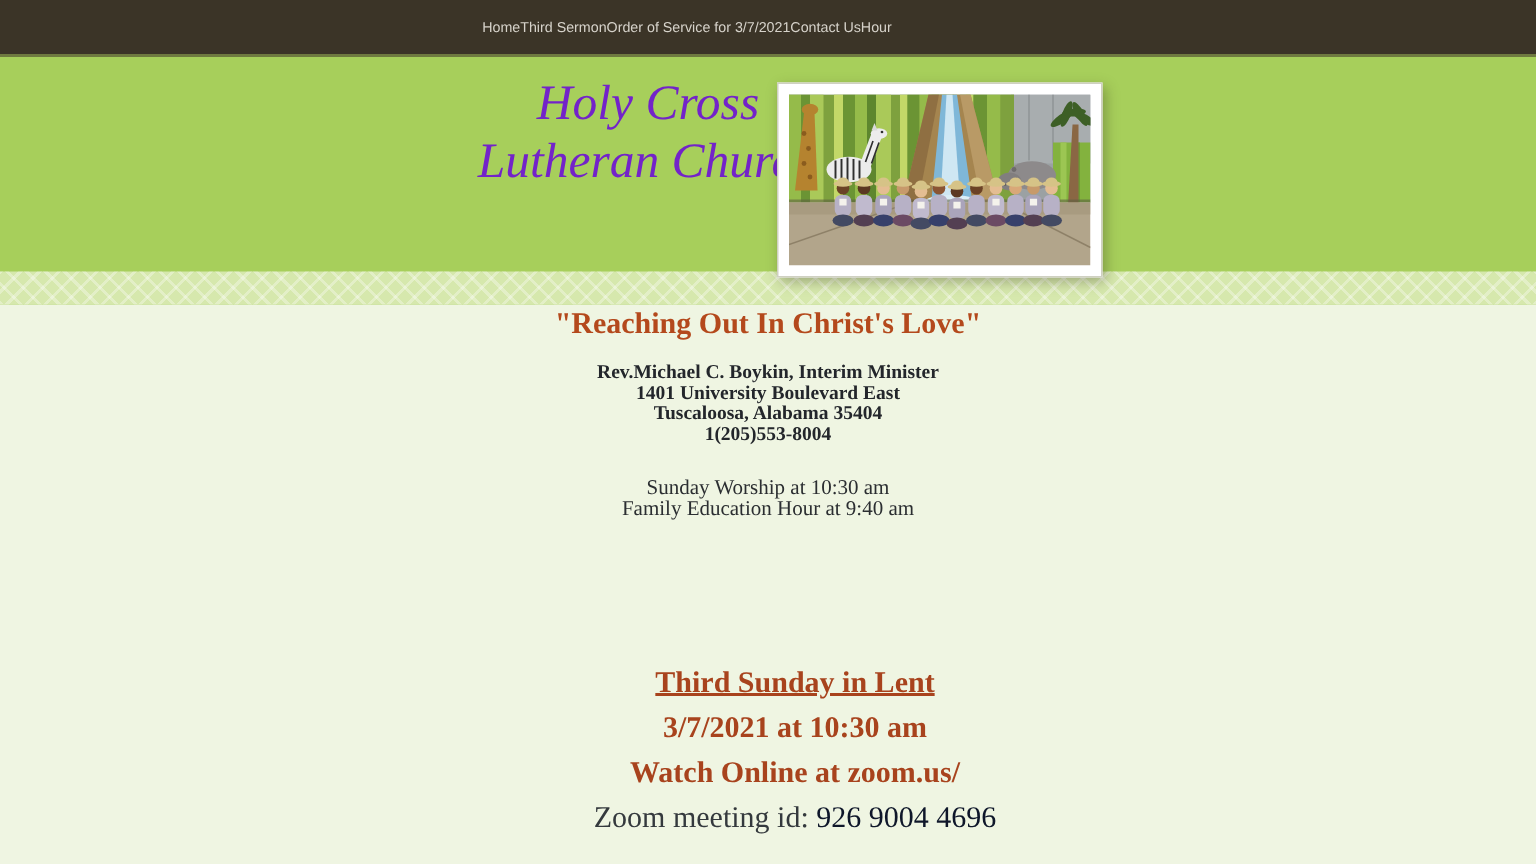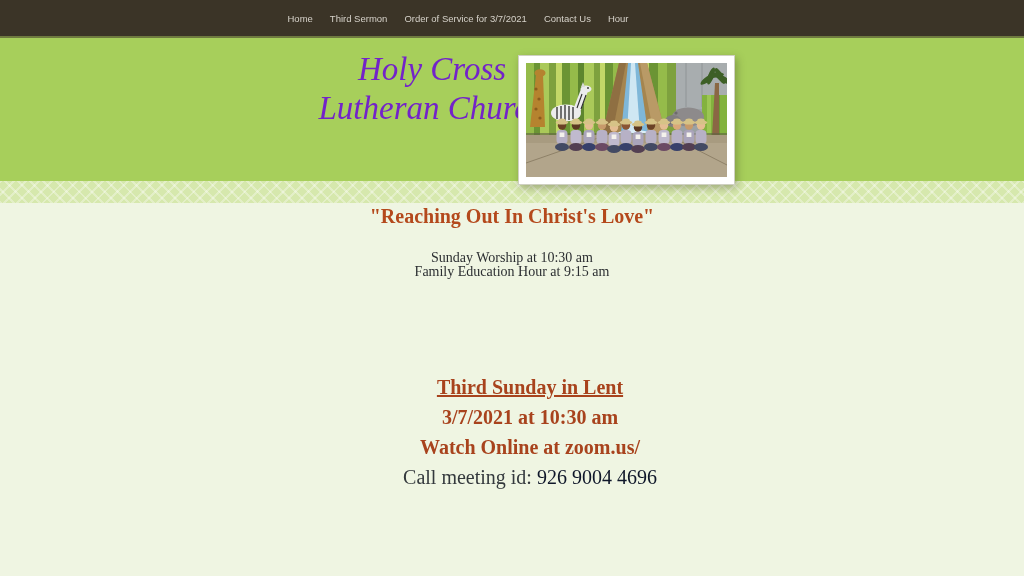--- a/index.html
+++ b/index.html
@@ -5,21 +5,21 @@
   * { margin:0; padding:0; box-sizing:border-box; }
   html,body { width:1024px; height:576px; overflow:hidden; }
   body { background:#eff5e2; font-family:"Liberation Serif", serif; }
 
   
   .topnav {
     height:38px; background:#3b3427; border-bottom:2px solid #6f7a40;
     display:flex; align-items:center; justify-content:center;
   }
   .topnav .nav-inner {
-    display:flex; gap:17px; position:relative; left:-54px; align-items:center;
+    display:flex; position:relative; left:-54px; align-items:center;
   }
   .topnav a {
     font-family:"Liberation Sans", sans-serif; font-size:9.5px;
     color:#d6d2ca; text-decoration:none; cursor:pointer; white-space:nowrap;
   }
 
   
   .hero { position:relative; height:165px; background:#a7cf5b; }
   .site-title {
     position:absolute; top:12px; left:0; width:864px;
@@ -254,29 +254,35 @@
         </g>
       </svg>
     </figure>
 
     <div class="stripe"></div>
   </header>
 
   <main>
     <p class="tagline">"Reaching Out In Christ's Love"</p>
 
+    <div class="address">
+      <div>Rev.Michael C. Boykin, Interim Minister</div>
+      <div>1401 University Boulevard East</div>
+      <div>Tuscaloosa, Alabama 35404</div>
+      <div>1(205)553-8004</div>
+    </div>
 
     <div class="schedule">
       <div>Sunday Worship at 10:30 am</div>
-      <div>Family Education Hour at 9:15 am</div>
+      <div>Family Education Hour at 9:40 am</div>
     </div>
 
     <div class="announce">
       <div class="underlined">Third Sunday in Lent</div>
       <div>3/7/2021 at 10:30 am</div>
       <div>Watch Online at zoom.us/</div>
       <div class="zoom-line">
-        <span class="prefix">Call meeting id: </span><span class="meeting-id">926 9004 4696</span>
+        <span class="prefix">Zoom meeting id: </span><span class="meeting-id">926 9004 4696</span>
       </div>
     </div>
   </main>
 
 </div>
 
 </body></html>

